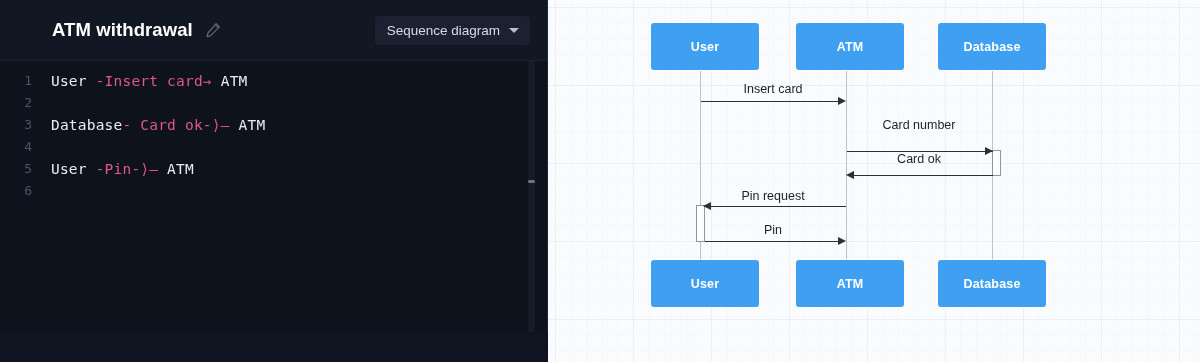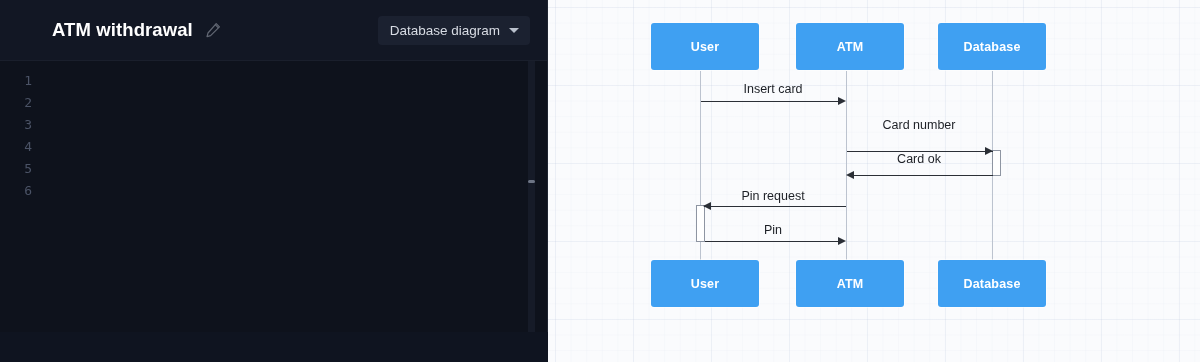--- a/index.html
+++ b/index.html
@@ -207,32 +207,32 @@
     <div class="editor-header">
       <div class="doc-title">ATM withdrawal</div>
       <span class="edit-pencil">
         <svg width="16" height="16" viewBox="0 0 16 16">
           <path d="M11.2 1.6 L14.4 4.8 L5.6 13.6 L2 14.6 L3 11.0 Z" fill="none" stroke="#cfd5e0" stroke-width="1.2" stroke-linejoin="round"></path>
           <path d="M10.2 2.6 L13.4 5.8" fill="none" stroke="#cfd5e0" stroke-width="1.2"></path>
         </svg>
       </span>
       <div class="header-spacer"></div>
       <div class="type-select">
-        <span class="type-select-label">Database diagram</span>
+        <span class="type-select-label">Sequence diagram</span>
         <span class="caret"></span>
       </div>
     </div>
 
     <div class="editor-body">
       <div class="code-area" id="code-area">
-          <div class="code-line"><span class="ln">1</span></div>
+          <div class="code-line"><span class="ln">1</span><span class="code-text"><span class="tok-actor">User </span><span class="tok-op">-</span><span class="tok-msg">Insert card</span><span class="tok-op">→</span><span class="tok-actor"> ATM</span></span></div>
           <div class="code-line"><span class="ln">2</span></div>
-          <div class="code-line"><span class="ln">3</span></div>
+          <div class="code-line"><span class="ln">3</span><span class="code-text"><span class="tok-actor">Database</span><span class="tok-op">- </span><span class="tok-msg">Card ok</span><span class="tok-op">-⟩—</span><span class="tok-actor"> ATM</span></span></div>
           <div class="code-line"><span class="ln">4</span></div>
-          <div class="code-line"><span class="ln">5</span></div>
+          <div class="code-line"><span class="ln">5</span><span class="code-text"><span class="tok-actor">User </span><span class="tok-op">-</span><span class="tok-msg">Pin</span><span class="tok-op">-⟩—</span><span class="tok-actor"> ATM</span></span></div>
           <div class="code-line"><span class="ln">6</span><span class="code-text"><span class="tok-actor"></span><span class="tok-op"></span><span class="tok-msg"></span><span class="tok-op"></span><span class="tok-actor"></span></span></div>
         </div>
       <div class="ed-scroll-track"></div>
       <div class="ed-scroll-thumb"></div>
     </div>
 
     <div class="pane-edge"></div>
   </div>
 
   <div class="canvas">

